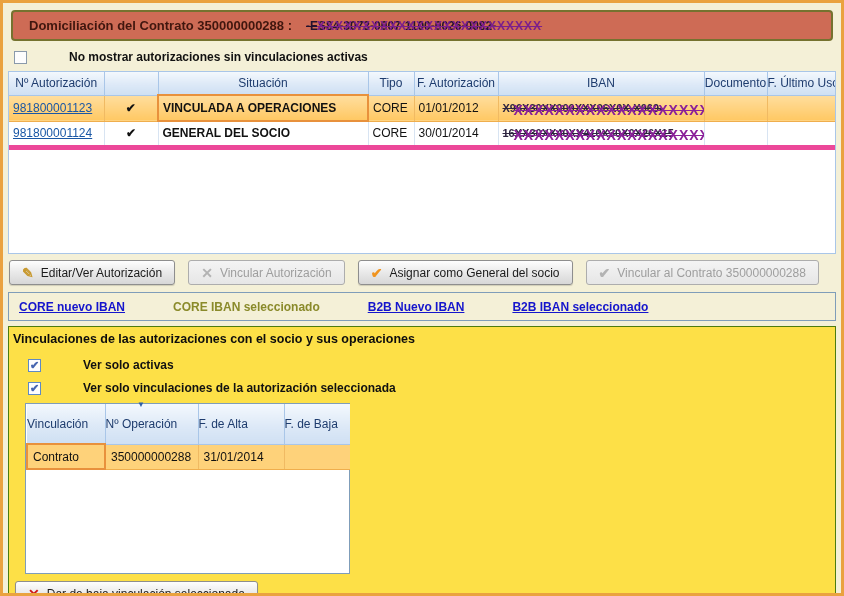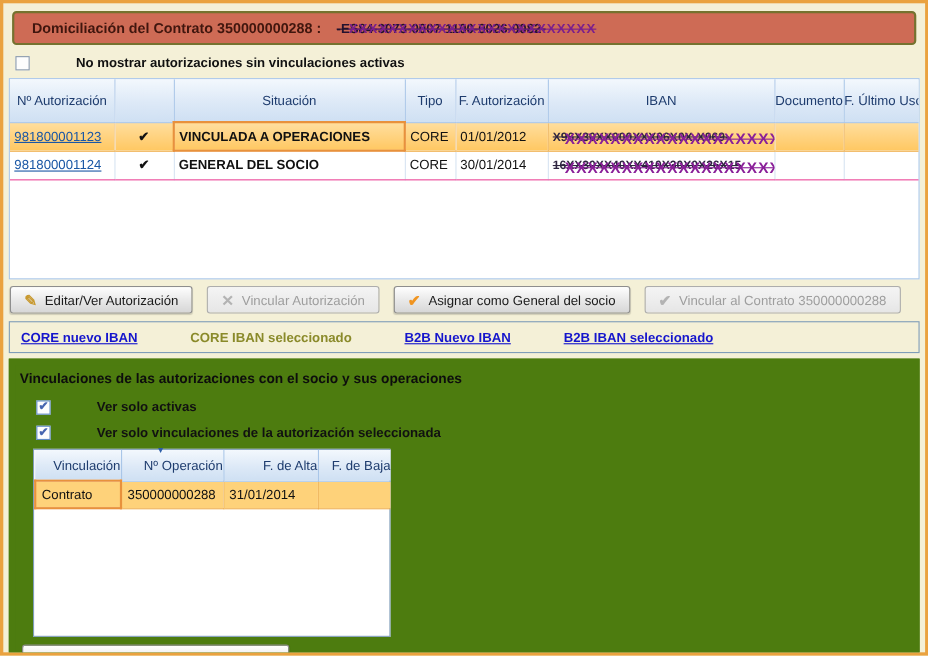--- a/index.html
+++ b/index.html
@@ -35,28 +35,28 @@
     font-size:11px; line-height:11px; text-align:center;
     color:#4766B0; font-weight:bold; flex:none;
   }
   .cb.checked { border-color:#5F8AC5; }
   .cb-label { font-size:12px; font-weight:bold; color:#111;padding-left:36px; }
 
   
   .auth-wrap { margin-top:7px; background:#FFFFFF; border:1px solid #A9C6E8; height:183px; overflow:hidden; }
   table.grid { border-collapse:collapse; table-layout:fixed; width:828px; }
   table.grid th {
-    height:39px; font-size:12px; font-weight:normal; color:#1E3C6E;
+    height:23px; font-size:12px; font-weight:normal; color:#1E3C6E;
     background:linear-gradient(#F3F8FD,#DDE9F7 55%,#CFE0F3);
     border-right:1px solid #A9C6E8; border-bottom:1px solid #A9C6E8;
     text-align:center; overflow:hidden; white-space:nowrap;
   }
   table.grid td {
     height:26px; font-size:12px; color:#111;
-    border-right:1px solid #D8E4F2; border-bottom:1px solid #ec4899;
+    border-right:1px solid #D8E4F2; border-bottom:5px solid #ec4899;
     padding:0 4px; overflow:hidden; white-space:nowrap;
   }
   tr.sel td { background:linear-gradient(#FFDE9E,#FFC863); border-right:1px solid #F0BA63; border-bottom:1px solid #EFAE4D; }
   td.sel-cell { border:2px solid #E8913C !important; }
   .num-link { color:#1A57A5; text-decoration:underline; cursor:pointer; }
   .ok-check { color:#69A33B; font-size:15px; font-weight:bold; text-align:center; }
   .sit { color:#1E7D1E; font-weight:bold; }
   .row-scrib .base { color:#2E2540; font-size:11px; }
   .row-scrib .over { color:#8A2099; font-size:14px; }
   .row-scrib { margin-left:0; }
@@ -84,32 +84,32 @@
     display:flex; align-items:center; padding-left:10px;
     font-size:12px; color:#1b1b1b;
   }
   .create-bar .lbl { margin-right:24px; }
   .lnk { font-weight:bold; font-size:12px; color:#1515CC; text-decoration:underline; cursor:pointer; margin-right:48px; white-space:nowrap; }
   .lnk.off { color:#8A8A2A; text-decoration:none; cursor:default; }
 
   
   .panel {
     margin-top:5px; height:271px;
-    background:#4d7c0f; border:6px solid #4d7c0f;
+    background:#fde047; border:1px solid #4d7c0f;
     position:relative;
   }
   .panel-title { font-size:12.5px; font-weight:bold; color:#0d0d0d; padding:5px 0 0 4px; }
   .panel .cb-row { margin-left:19px; }
   .v-table-wrap { position:relative; margin:8px 0 0 16px; width:325px; height:171px; background:#fff; border:1px solid #7F9DB9; }
   table.vgrid { border-collapse:collapse; table-layout:fixed; width:323px; }
   table.vgrid th {
-    height:28px; font-size:12px; font-weight:normal; color:#1E3C6E;
+    height:40px; font-size:12px; font-weight:normal; color:#1E3C6E;
     background:linear-gradient(#F3F8FD,#DDE9F7 55%,#CFE0F3);
     border-right:1px solid #A9C6E8; border-bottom:1px solid #A9C6E8;
-    text-align:right; white-space:nowrap; overflow:hidden;
+    text-align:left; white-space:nowrap; overflow:hidden;
   }
   table.vgrid td {
     height:25px; font-size:12px; color:#111;
     padding:0 5px; white-space:nowrap; overflow:hidden;
   }
   tr.vsel td { background:#FED27A; border-right:1px solid #F0BA63; border-bottom:1px solid #EFAE4D; }
   td.vsel-cell { border:2px solid #E8913C !important; }
   .sort-ic { position:absolute; top:-3px; left:111px; font-size:8px; color:#2F5FA8; line-height:8px; }
   .panel .btn { margin:7px 0 0 6px; }
 </style>

